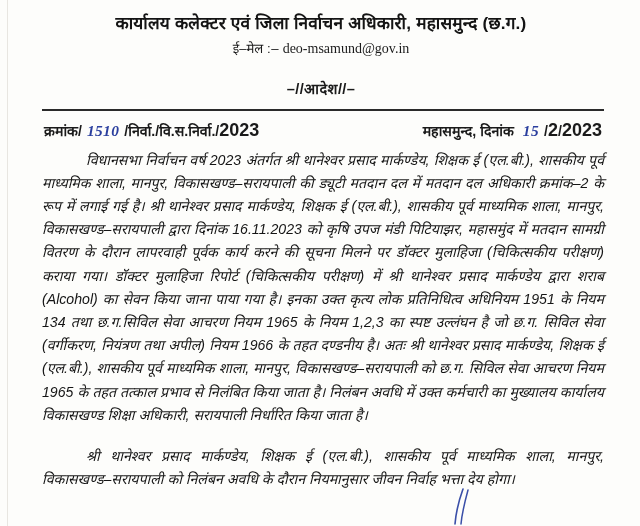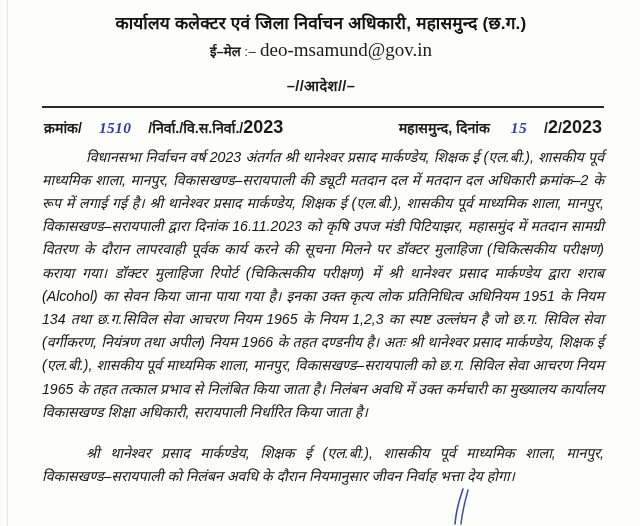--- a/index.html
+++ b/index.html
@@ -46,28 +46,28 @@
     color: #141414;
     line-height: 1.25;
     white-space: nowrap;
   }
   .email-line {
     margin-top: 4px;
     font-size: 13.2px;
     color: #1b1b1b;
     white-space: nowrap;
   }
-  .email-label { font-weight: 700; }
+  .email-label { font-weight: 400; }
   .email-sep { letter-spacing: .5px; }
   .email-addr {
     font-family: "Liberation Serif", "DejaVu Serif", serif;
-    font-size: 19px;
+    font-size: 14px;
   }
   .order-line {
-    margin-top: 14px;
+    margin-top: 21px;
     font-size: 14.6px;
     font-weight: 600;
     letter-spacing: .4px;
   }
 
   hr.rule {
     border: 0;
     height: 0;
     border-top: 2.2px solid #2a2a2a;
     margin: 11px 2px 0 6px;
@@ -84,21 +84,21 @@
     padding: 0 4px 0 8px;
   }
   .ref-left, .ref-right { white-space: nowrap; }
   .ink {
     font-family: "Liberation Serif", "DejaVu Serif", serif;
     color: #2b3f9e;
     font-style: italic;
     font-weight: 700;
     font-size: 15.4px;
     letter-spacing: .4px;
-    padding: 0 17px;
+    padding: 0 5px;
   }
   .num { font-size: 18px; font-weight: 600; }
 
   
   .body-text {
     margin-top: 8px;
     font-size: 14.15px;
     line-height: 23.2px;
     text-align: justify;
     text-justify: inter-word;

